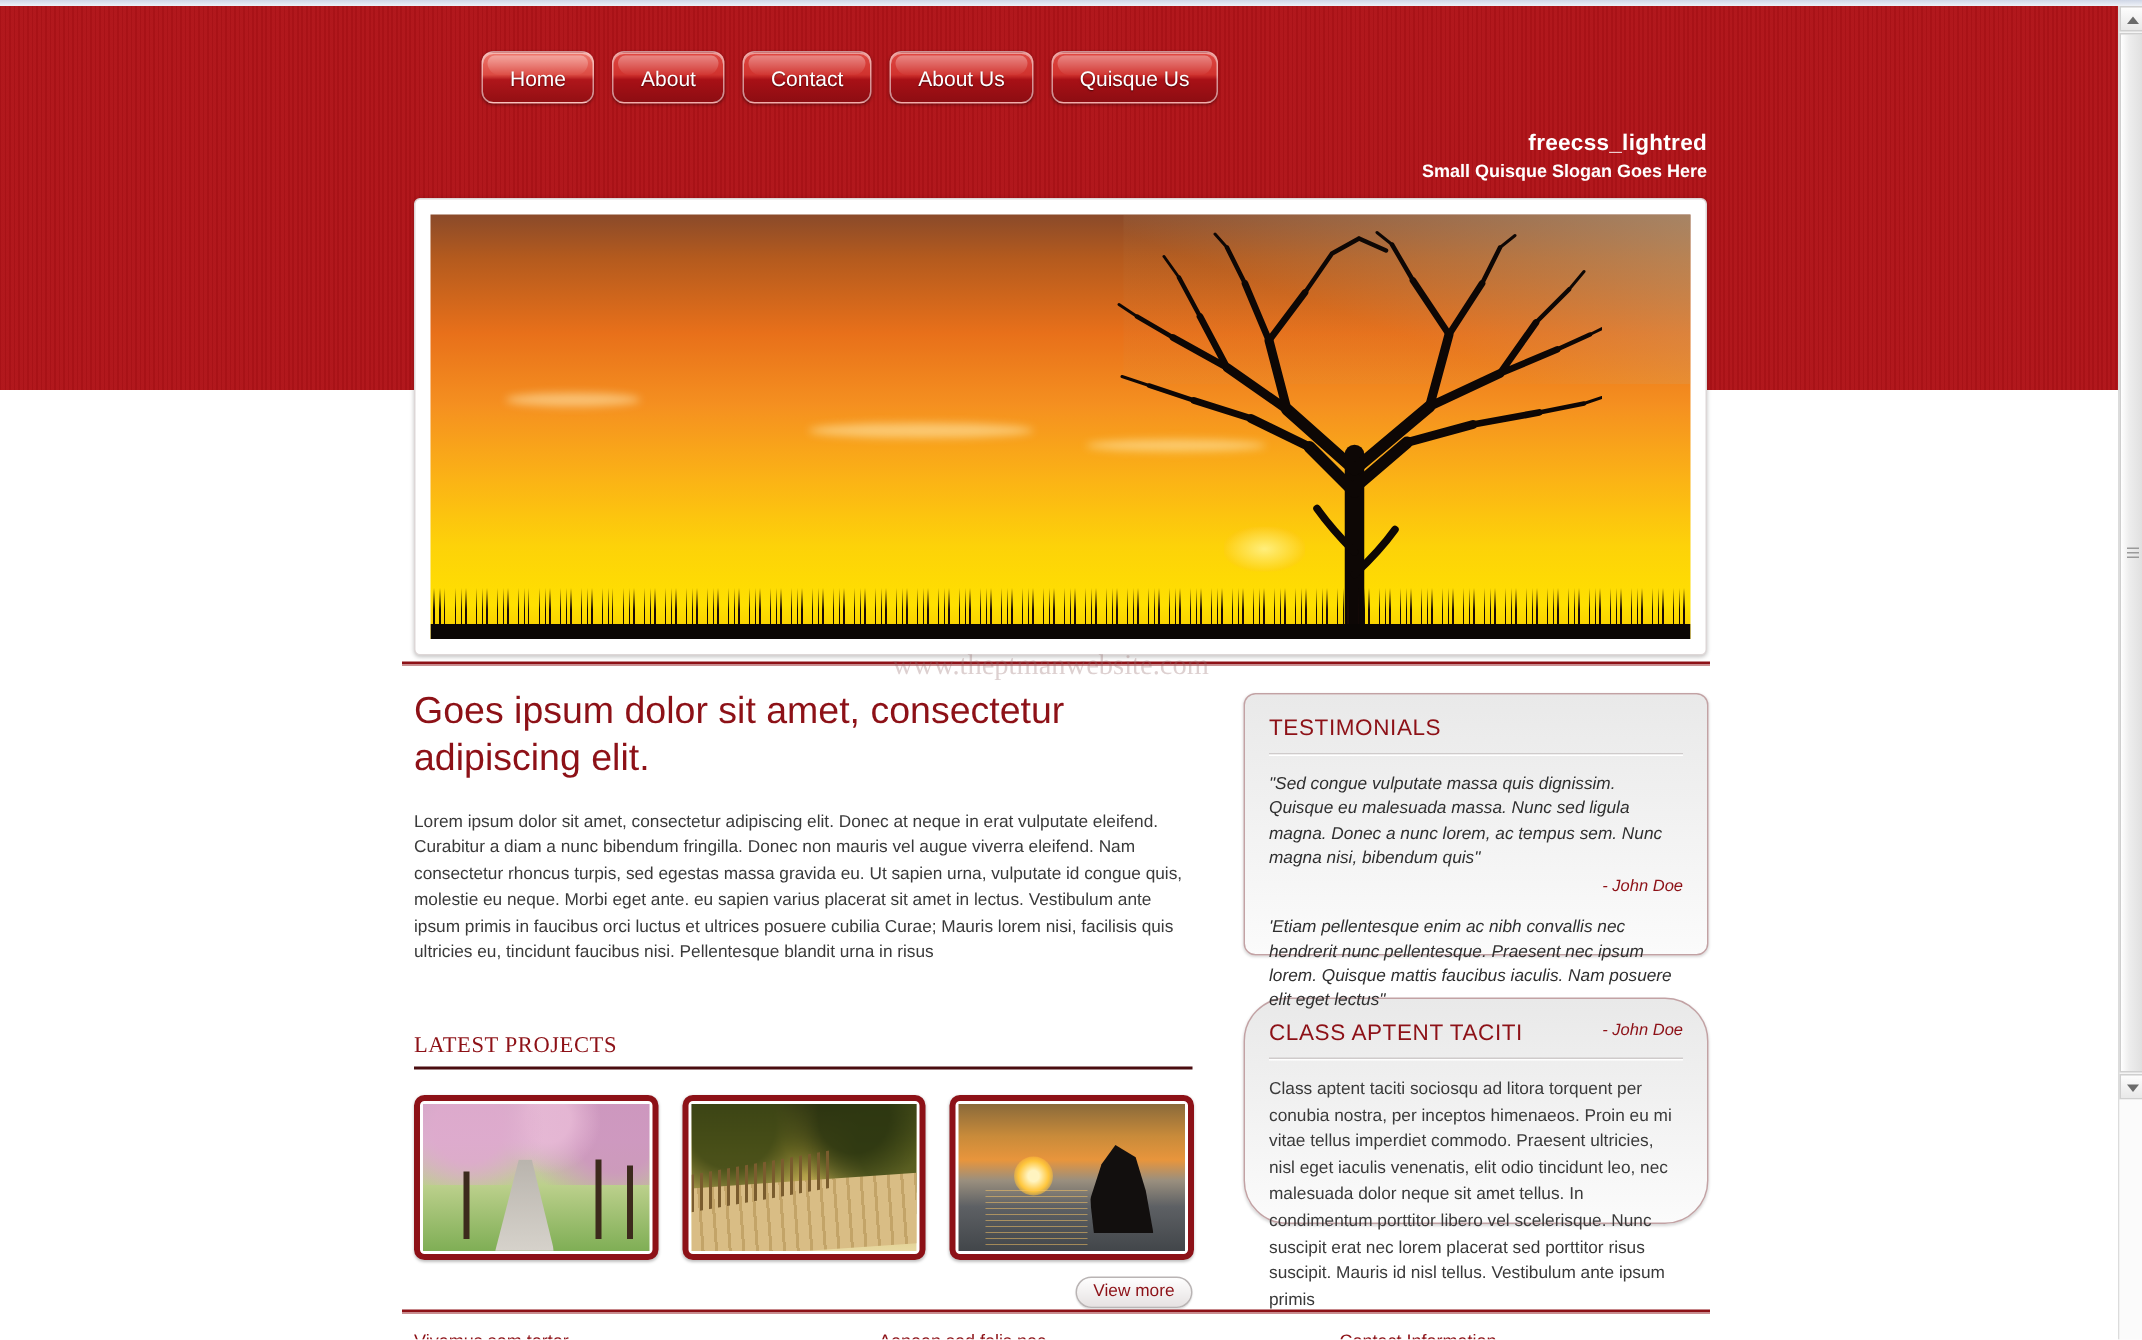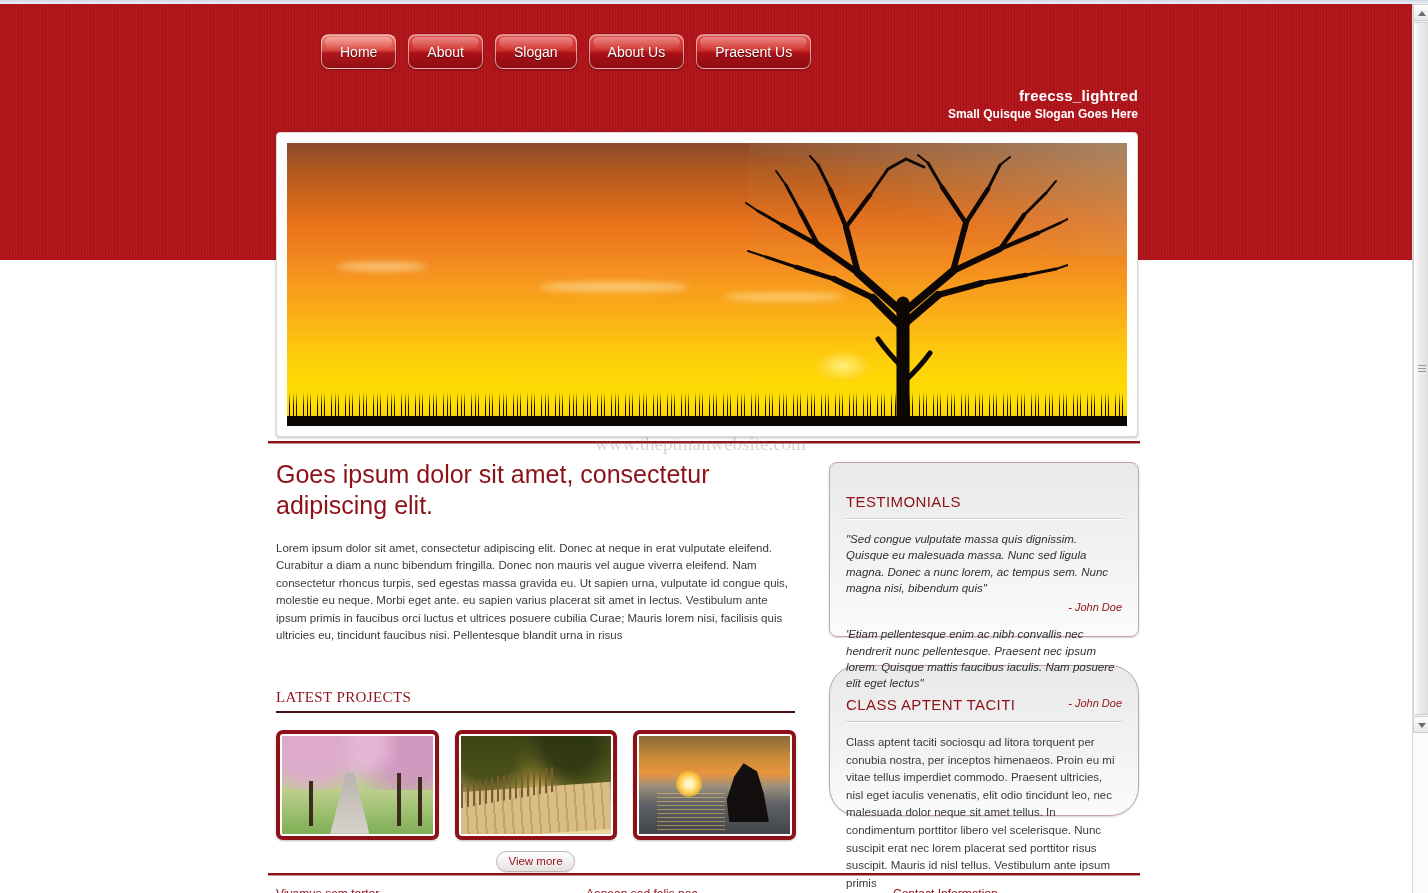--- a/index.html
+++ b/index.html
@@ -215,40 +215,40 @@
   #thumb-3 .glitter {
     position:absolute; left:12%; top:56%; width:45%; height:40%;
     background:repeating-linear-gradient(0deg, rgba(255,200,100,0.5) 0 1px, transparent 1px 4px);
   }
   #thumb-3 .rock {
     position:absolute; right:14%; top:28%; width:28%; height:60%;
     background:#120f0e;
     clip-path:polygon(40% 0, 72% 14%, 88% 52%, 100% 100%, 6% 100%, 0 62%, 18% 22%);
   }
 
-  #view-more-row { width:519px; text-align:center; margin-top:11px; }
+  #view-more-row { width:519px; text-align:right; margin-top:11px; }
   #view-more {
     display:inline-block; padding:3px 11px 4px 11px;
     border:1px solid #b9b4b4; border-radius:11px;
     background:linear-gradient(#fefefe,#e6e2e2);
     color:#8d1117; font-size:11.5px; cursor:pointer;
     box-shadow:0 1px 1px rgba(0,0,0,0.12);
   }
 
   
   .side-box {
     border:1px solid #c2a2a4; border-radius:8px;
     background:linear-gradient(#e9e9e9 0%, #efefef 35%, #fbfbfb 100%);
     padding:14px 16px 16px 16px;
     box-shadow:0 1px 2px rgba(0,0,0,0.16);
   }
   #testimonials-box { height:175px; }
   #aptent-box { margin-top:28px; height:151px;border-radius:29px; }
   .side-title {
-    color:#8d1117; font-size:15px; font-weight:normal; margin:16px 0 8px 0;
+    color:#8d1117; font-size:15px; font-weight:normal; margin:0 0 8px 0;
     letter-spacing:0.4px;
   }
   .side-rule { border-top:1px solid #cfcbcb; border-bottom:1px solid #ffffff; margin-bottom:11px; }
   .quote {
     font-size:11.5px; font-style:italic; color:#2f2f2f; line-height:1.42; margin:0;
   }
   .quote-author {
     font-size:11px; font-style:italic; color:#8d1117; text-align:right; margin:5px 0 13px 0;
   }
   .quote-author.last { margin-bottom:0; }
@@ -275,27 +275,27 @@
   <div id="header-band">
 
     <nav id="nav">
       <div class="nav-btn active">
         <span>Home</span>
       </div>
       <div class="nav-btn">
         <span>About</span>
       </div>
       <div class="nav-btn">
-        <span>Slogan</span>
+        <span>Contact</span>
       </div>
       <div class="nav-btn">
         <span>About Us</span>
       </div>
       <div class="nav-btn">
-        <span>Praesent Us</span>
+        <span>Quisque Us</span>
       </div>
     </nav>
 
     <div id="brand">
       <div id="brand-title">freecss_lightred</div>
       <div id="brand-slogan">Small Quisque Slogan Goes Here</div>
     </div>
   </div>
 
   <div id="banner">

